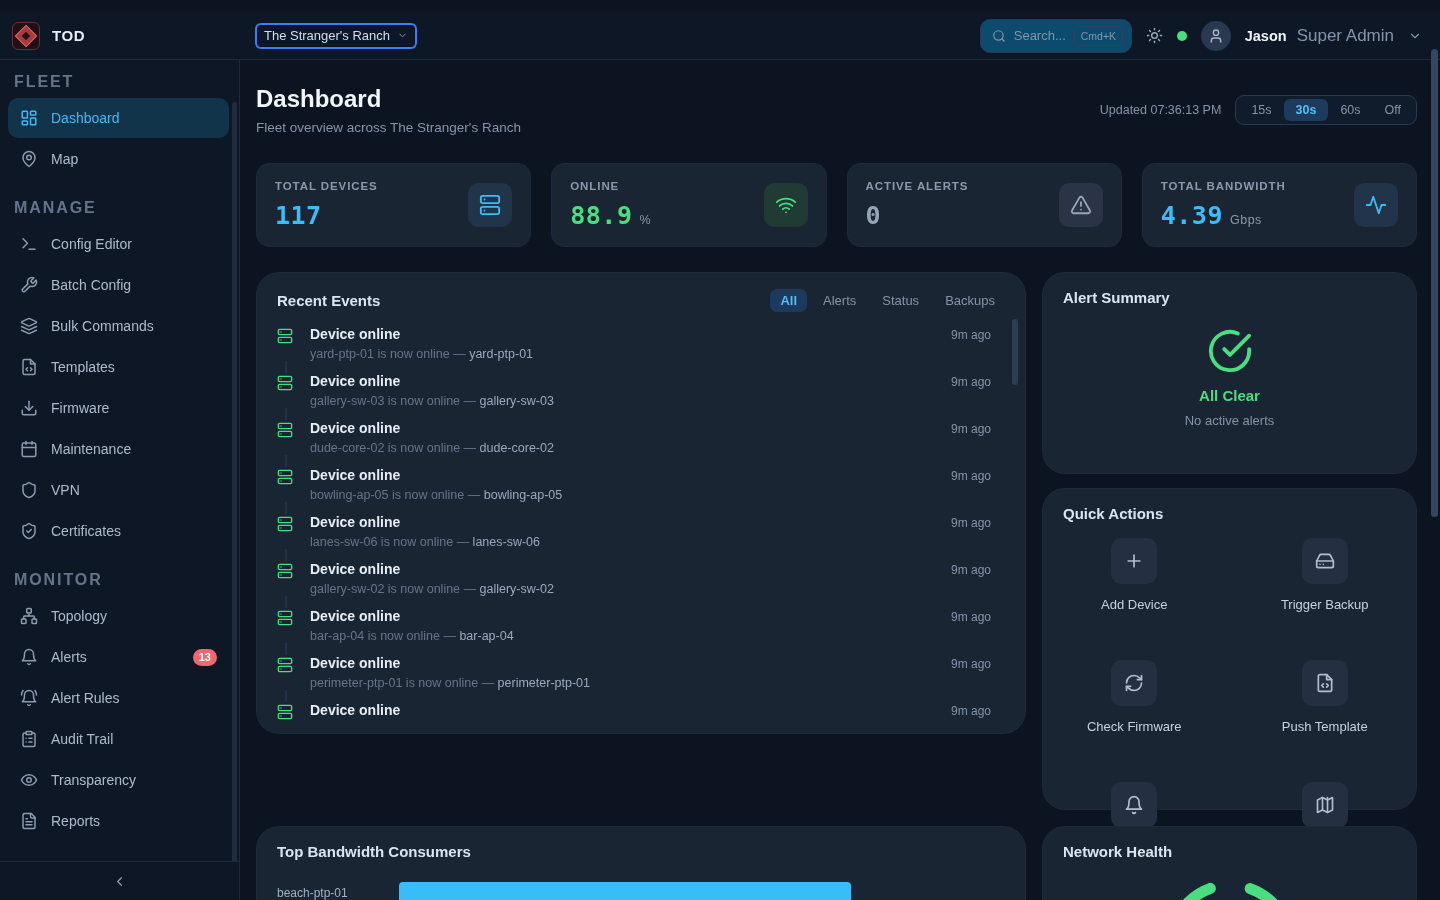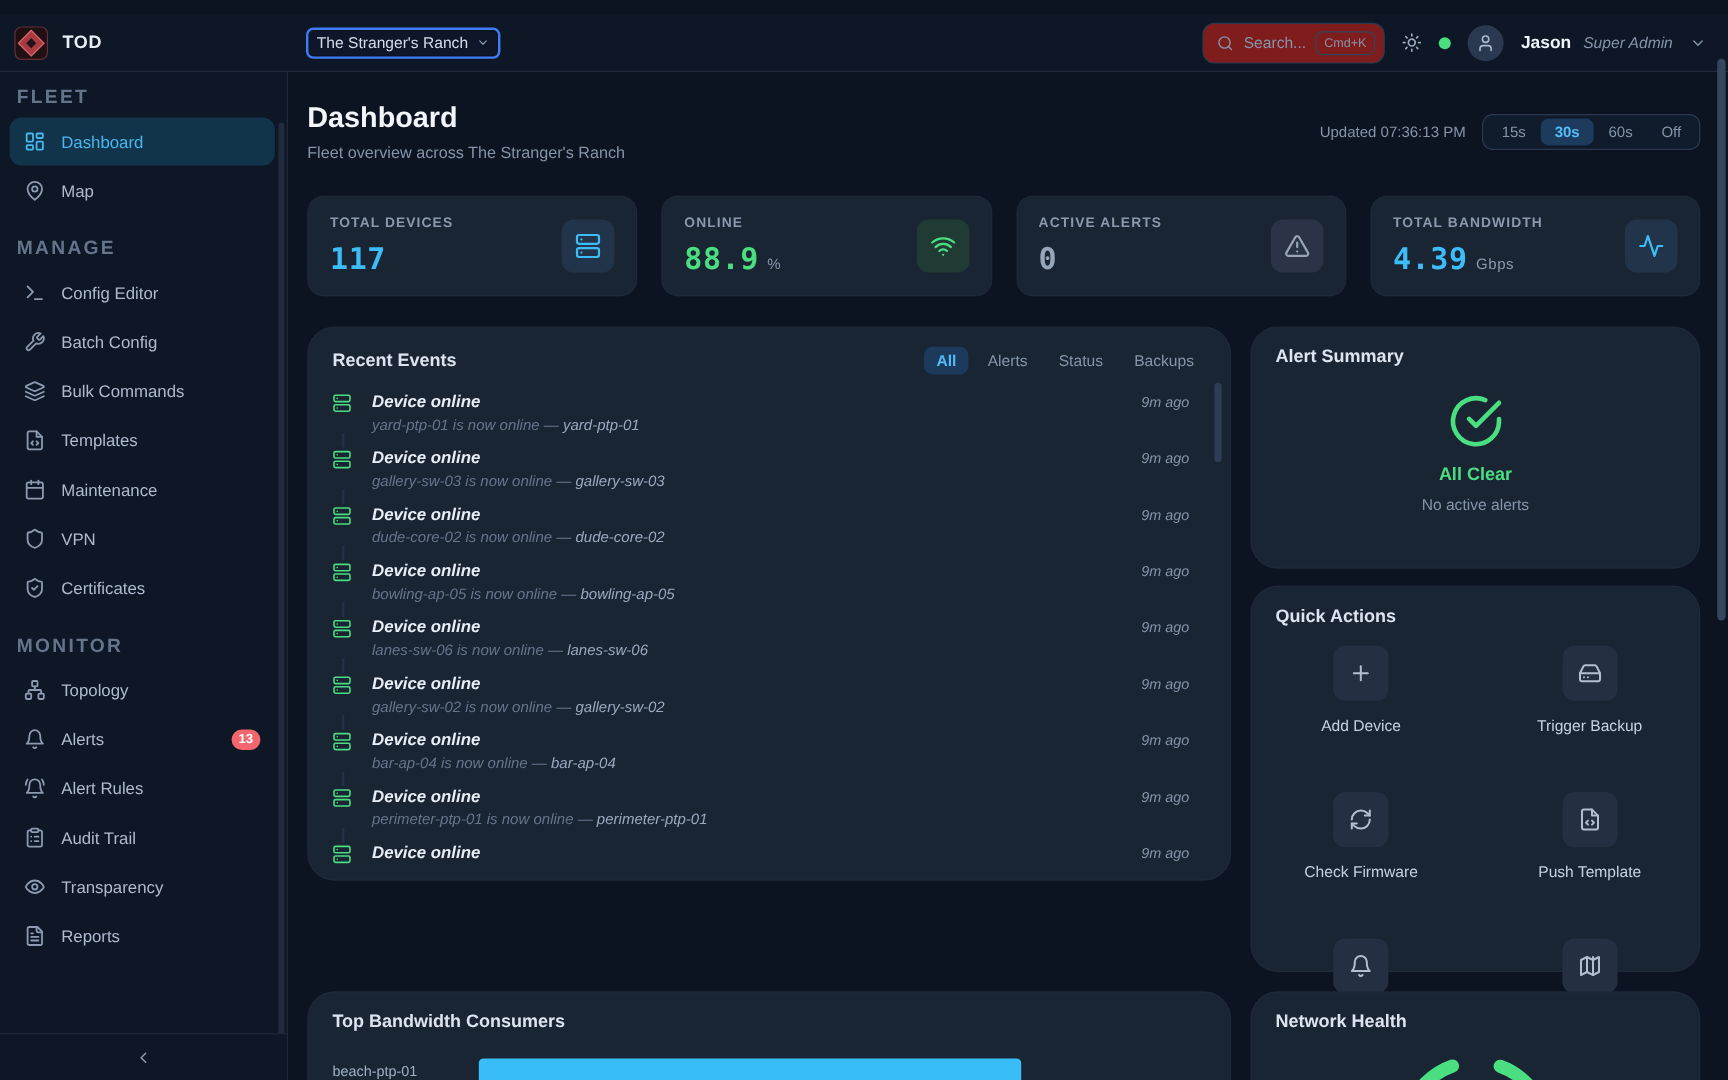--- a/index.html
+++ b/index.html
@@ -17,31 +17,31 @@
   
   .topbar{position:absolute;top:12px;left:0;right:0;height:48px;background:var(--nav);border-bottom:1px solid var(--line);display:flex;align-items:center;z-index:6;}
   .brand{width:240px;display:flex;align-items:center;gap:12px;padding-left:12px;flex:0 0 auto;}
   .logo{width:28px;height:28px;border-radius:6px;background:#201014;border:1px solid #63303a;position:relative;overflow:hidden;flex:0 0 auto;}
   .logo .d1{position:absolute;left:50%;top:50%;width:16px;height:16px;transform:translate(-50%,-50%) rotate(45deg);background:#a93a40;border:1px solid #d2676c;}
   .logo .d2{position:absolute;left:50%;top:50%;width:6px;height:6px;transform:translate(-50%,-50%) rotate(45deg);background:#23141a;}
   .brand-name{font-size:15px;font-weight:700;letter-spacing:.04em;}
   .site-select{margin-left:17px;width:158px;height:22px;background:#0d1729;border:1px solid #0b1322;outline:2px solid #3f7df8;border-radius:4px;display:flex;align-items:center;justify-content:space-between;padding:0 6px;font-size:13px;color:#d5dde8;cursor:pointer;}
   .site-select svg{width:11px;height:11px;color:#90a0b5;}
   .topbar-right{margin-left:auto;display:flex;align-items:center;gap:14px;padding-right:18px;}
-  .searchbox{width:152px;height:34px;border:1px solid #2b3a50;background:#7f1d1d;border-radius:10px;display:flex;align-items:center;gap:8px;padding:0 8px 0 11px;cursor:text;}
+  .searchbox{width:152px;height:34px;border:1px solid #2b3a50;background:#0c4a6e;border-radius:10px;display:flex;align-items:center;gap:8px;padding:0 8px 0 11px;cursor:text;}
   .searchbox svg{width:14px;height:14px;color:#8494a9;flex:0 0 auto;}
   .search-ph{font-size:13px;color:#8494a9;flex:1;}
   .kbd{border:1px solid #33435c;border-radius:6px;font-size:10.5px;color:#8494a9;padding:3px 6px;white-space:nowrap;}
   .theme-btn{color:#9aa9bd;background:none;border:none;cursor:pointer;display:flex;}
   .theme-btn svg{width:17px;height:17px;}
   .status-dot{width:10px;height:10px;border-radius:50%;background:var(--green);}
   .avatar{width:30px;height:30px;border-radius:50%;background:#2b3950;color:#aab8cb;display:flex;align-items:center;justify-content:center;}
   .avatar svg{width:16px;height:16px;}
   .uname{font-size:14.5px;font-weight:600;color:#eef3f9;}
-  .urole{font-size:13px;color:#8494a9;margin-left:-4px;font-style:italic;}
+  .urole{font-size:17px;color:#8494a9;margin-left:-4px;}
   .chev{color:#8494a9;display:flex;cursor:pointer;background:none;border:none;}
   .chev svg{width:14px;height:14px;}
 
   
   .sidebar{position:absolute;top:49px;left:0;bottom:0;width:240px;background:var(--nav);border-right:1px solid var(--line);z-index:5;}
   .nav{padding:24px 10px 0 8px;}
   .sec-label{font-size:16px;font-weight:700;letter-spacing:.12em;color:#64748b;margin:0 0 7px 6px;}
   .sec{margin-bottom:20px;}
   .nav-item{display:flex;align-items:center;gap:13px;padding:11px 12px;border-radius:10px;color:#aebbcd;font-size:14px;cursor:pointer;margin-bottom:1px;}
   .nav-item svg{width:18px;height:18px;color:#8c9bb0;flex:0 0 auto;}
@@ -77,21 +77,21 @@
   .grid{display:grid;grid-template-columns:770px 375px;gap:16px;margin-top:25px;}
   .panel{background:var(--panel);border:1px solid var(--panel-border);border-radius:23px;padding:16px 20px;position:relative;}
   .panel-title{font-size:15px;font-weight:600;color:#dce5ef;}
 
   
   .events{height:462px;overflow:hidden;align-self:start;}
   .events-head{display:flex;justify-content:space-between;align-items:center;}
   .tabs{display:flex;gap:6px;align-items:flex-end;}
   .tab{background:none;border:none;font-size:13px;color:#8494a9;padding:4px 10px;border-radius:7px;cursor:pointer;font-family:inherit;}
   .tab.on{background:#1c3a5b;color:#52bdf6;font-weight:600;}
-  .event-list{margin-top:14px;position:relative;height:400px;overflow:hidden;font-style:italic;}
+  .event-list{margin-top:14px;position:relative;height:400px;overflow:hidden;}
   .event-list .tline{position:absolute;left:8px;top:12px;height:378px;width:2px;background:#223048;}
   .event-row{display:flex;gap:15px;margin-bottom:12px;position:relative;}
   .ev-ic{width:18px;padding-top:2px;background:var(--panel);z-index:1;color:var(--green);flex:0 0 auto;}
   .ev-ic svg{width:16px;height:16px;}
   .ev-body{flex:1;}
   .ev-top{display:flex;justify-content:space-between;align-items:baseline;}
   .ev-title{font-size:14px;font-weight:600;color:#e8eef6;}
   .ev-time{font-size:12px;color:#8494a9;padding-right:14px;}
   .ev-sub{font-size:12.5px;color:#66758c;margin-top:5px;}
   .ev-sub .dev{color:#9aa9bf;}
@@ -361,20 +361,26 @@
         <svg class="ic">
             <use href="#i-layers"></use>
           </svg>
         <span>Bulk Commands</span>
       </div>
       <div class="nav-item">
         <svg class="ic">
             <use href="#i-filecode"></use>
           </svg>
         <span>Templates</span>
+      </div>
+      <div class="nav-item">
+        <svg class="ic">
+            <use href="#i-download"></use>
+          </svg>
+        <span>Firmware</span>
       </div>
       <div class="nav-item">
         <svg class="ic">
             <use href="#i-calendar"></use>
           </svg>
         <span>Maintenance</span>
       </div>
       <div class="nav-item">
         <svg class="ic">
             <use href="#i-shield"></use>

